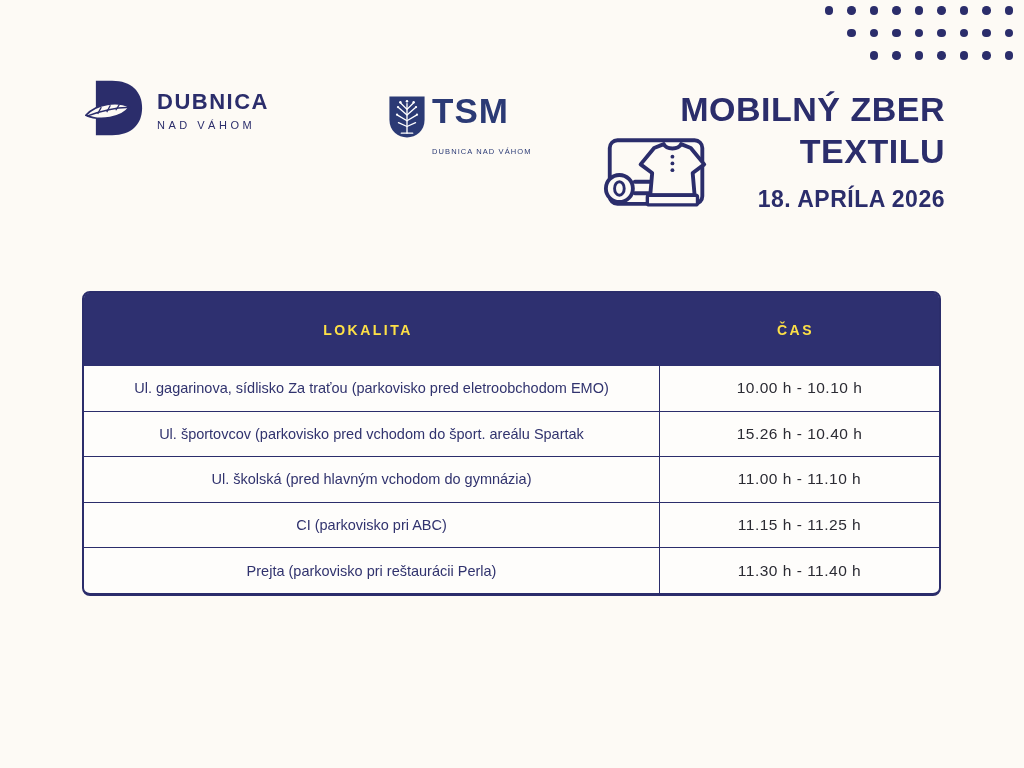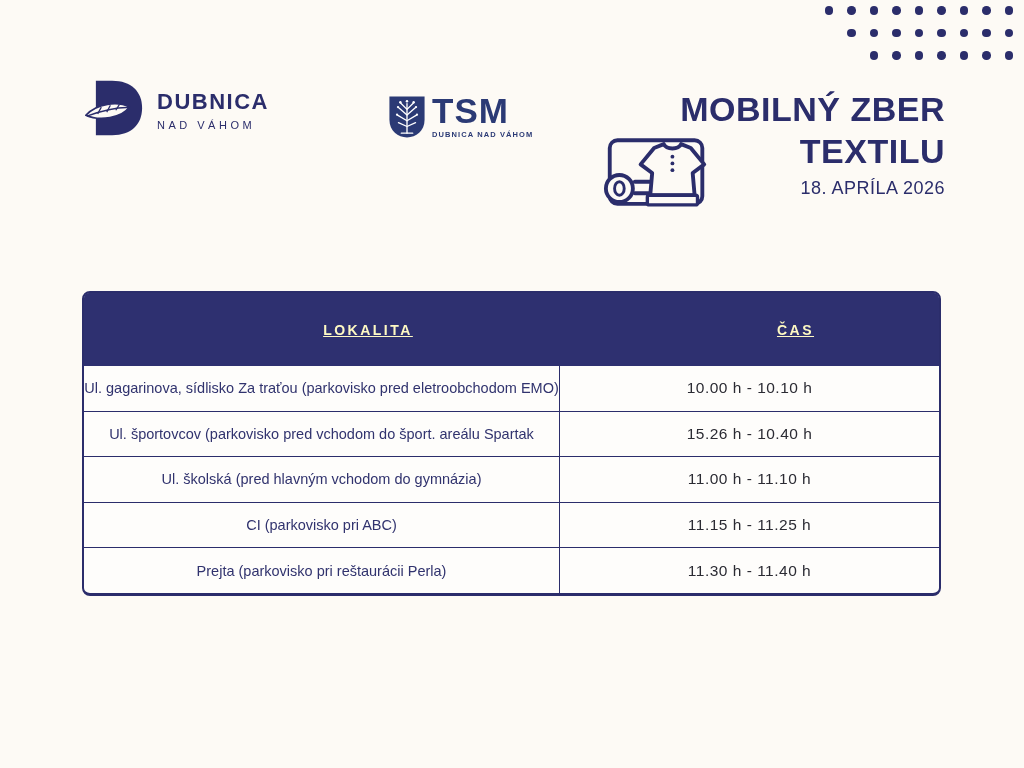--- a/index.html
+++ b/index.html
@@ -17,52 +17,52 @@
   .dot { width:8.5px; height:8.5px; border-radius:50%; background:#2b2d6b; }
 
   
   #dubnica-logo { position:absolute; left:85px; top:78px; display:flex; align-items:center; gap:14px; }
   #dubnica-text .main { font-size:22px; font-weight:bold; color:#2b2d6b; letter-spacing:1.5px; }
   #dubnica-text .sub  { font-size:11px; color:#2b2d6b; letter-spacing:3.5px; margin-top:4px; }
 
   
   #tsm-logo { position:absolute; left:388px; top:95px; display:flex; align-items:flex-start; gap:6px;justify-content:center; }
   #tsm-text .main { font-size:35px; font-weight:bold; color:#2b3a75; letter-spacing:1px; line-height:32px; }
-  #tsm-text .sub  { font-size:7.5px; font-weight:bold; color:#2b3a75; letter-spacing:1.1px; margin-top:3px; }
+  #tsm-text .sub  { font-size:7.5px; font-weight:normal; color:#2b3a75; letter-spacing:1.1px; margin-top:20px; }
 
   
   #banner { position:absolute; right:79px; top:88px; text-align:right; color:#2b2d6b; }
   #banner .title-line { font-size:34px; font-weight:bold; letter-spacing:0.5px; line-height:42px; }
-  #banner .date { font-size:18px; font-weight:normal; letter-spacing:0.5px; margin-top:6px; }
+  #banner .date { font-size:23px; font-weight:bold; letter-spacing:0.5px; margin-top:14px; }
 
   
   #textile-icon { position:absolute; left:603px; top:133px; }
 
   
   #schedule-table {
     position:absolute; left:82px; top:291px; width:859px;
     border:2px solid #2b2d6b; border-bottom-width:3px; border-radius:8px;
     background:#fefdfb;
   }
   #table-head {
     display:flex; height:73px; background:#2e3070;
-    border-radius:5px 5px 0 0; color:#fef9c3;text-decoration:underline;
+    border-radius:5px 5px 0 0; color:#fde047;
   }
   #table-head .hcell {
     display:flex; align-items:center; justify-content:center;
     font-size:14px; font-weight:bold; letter-spacing:2.5px;
   }
   #table-head .hcell.col-loc { width:568px; }
   #table-head .hcell.col-time { flex:1; }
   #table-body { display:flex; flex-direction:column; height:227px; }
   .trow { flex:1; display:flex; border-top:1.5px solid #2b2d6b; }
   .trow:first-child { border-top:none; }
   .tcell { display:flex; align-items:center; justify-content:center; }
   .tcell.col-loc {
-    width:476px; border-right:1.5px solid #2b2d6b;
+    width:576px; border-right:1.5px solid #2b2d6b;
     font-size:14.5px; color:#31336e;
   }
   .tcell.col-time {
     flex:1; font-size:15.5px; color:#2b2b33; letter-spacing:0.5px;text-align:right;
   }
 </style>
 </head>
 <body>
 
 <div id="canvas">

